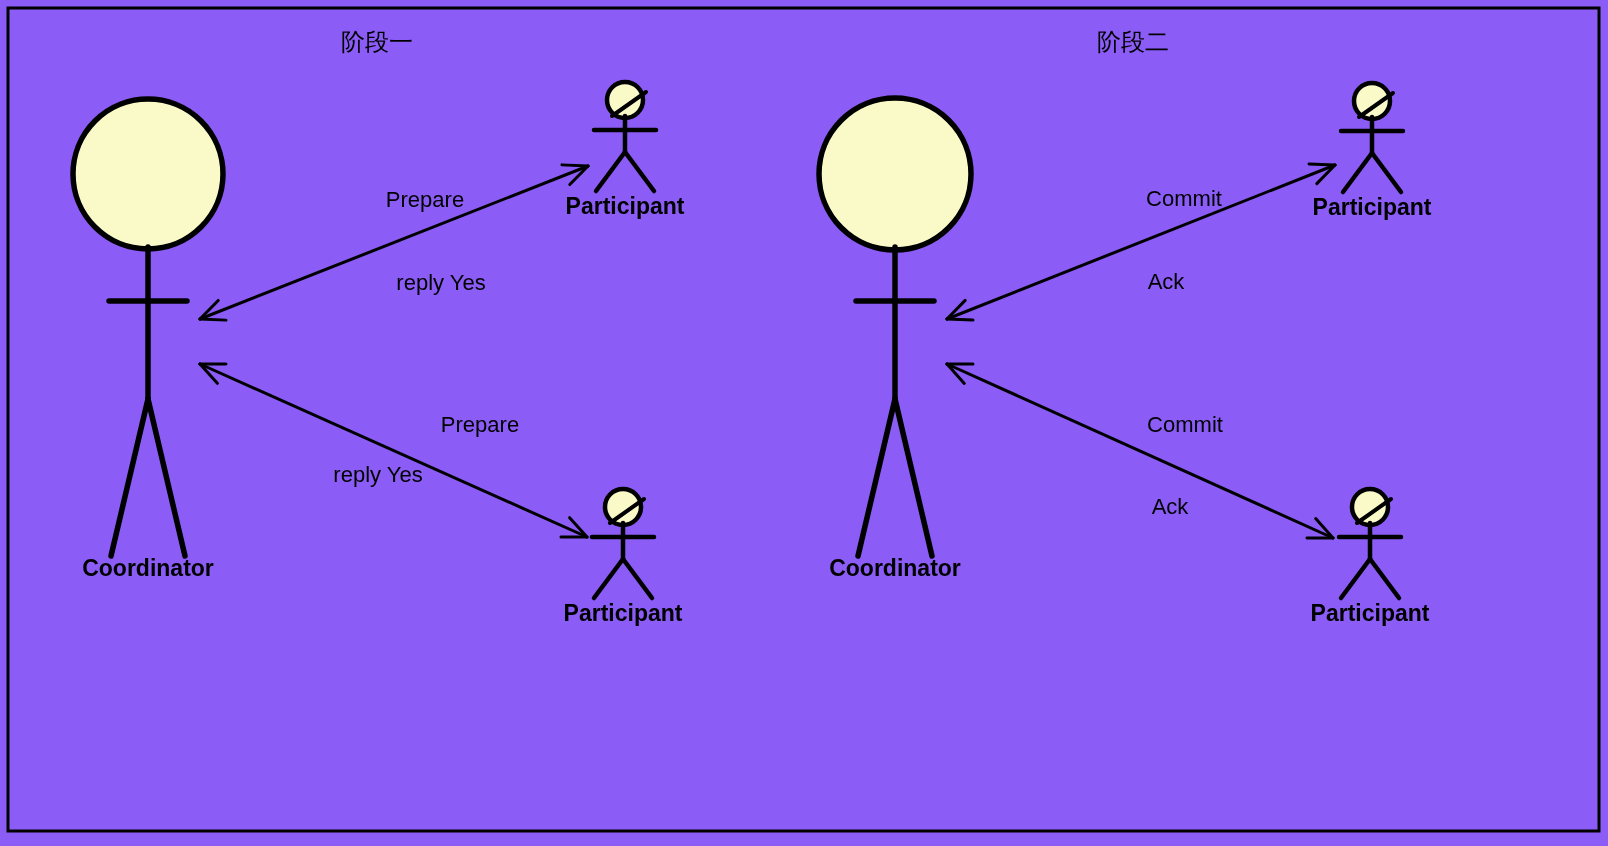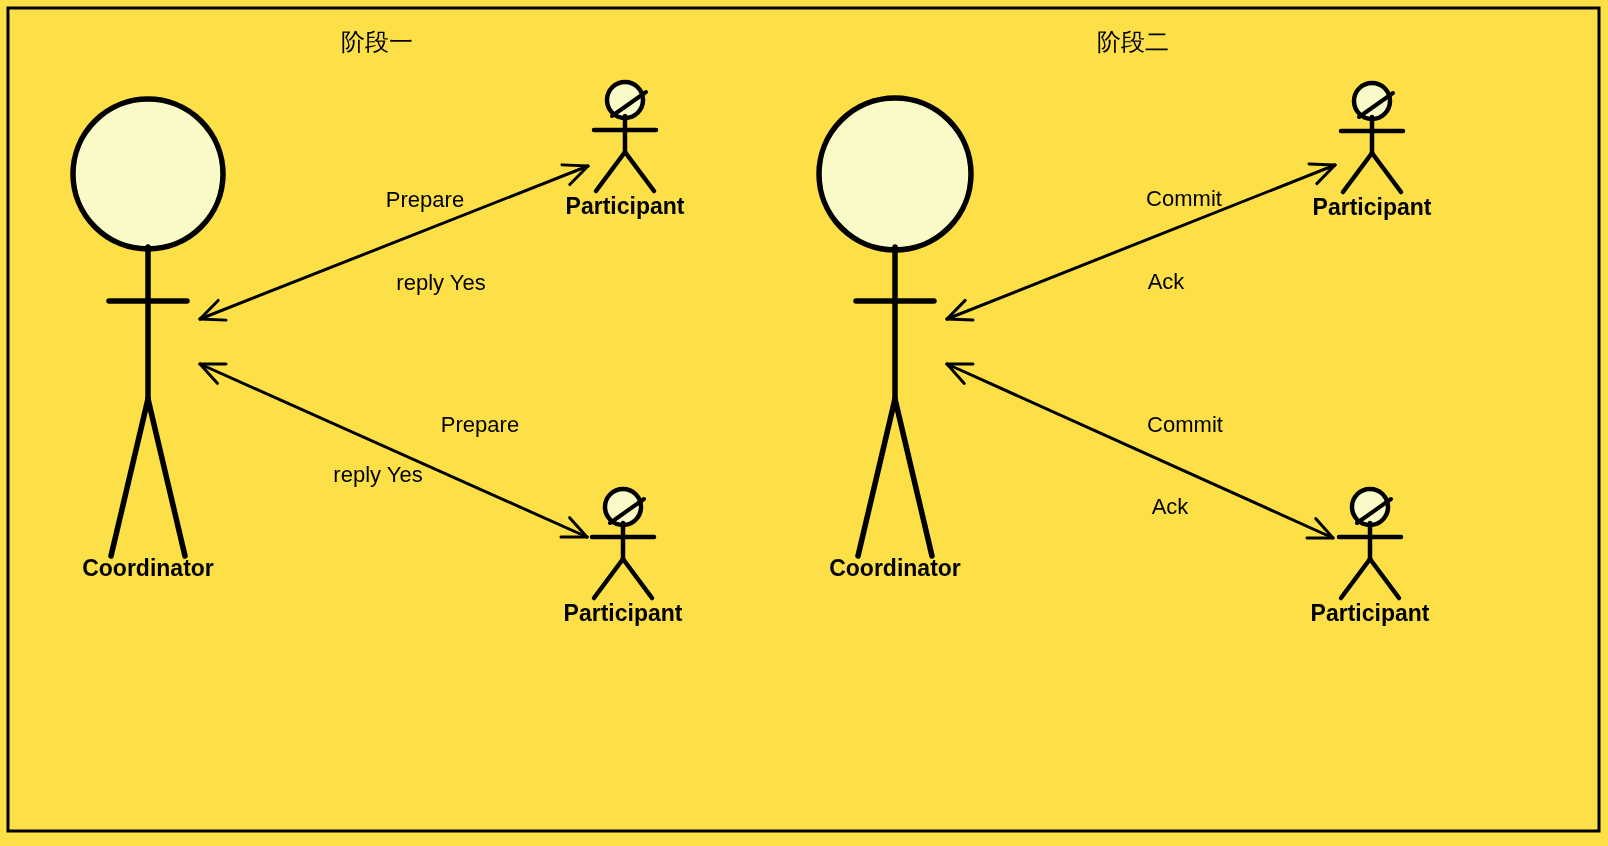--- a/index.html
+++ b/index.html
@@ -5,21 +5,21 @@
   html, body {
     margin: 0;
     padding: 0;
     background: #ffffff;
     font-family: "Liberation Sans", "DejaVu Sans", sans-serif;
   }
   .page {
     position: relative;
     width: 1608px;
     height: 846px;
-    background: #fde047;
+    background: #8b5cf6;
     overflow: hidden;
   }
   svg {
     display: block;
     width: 1608px;
     height: 846px;
   }
   text {
     font-family: "Liberation Sans", "DejaVu Sans", sans-serif;
     fill: #000000;

